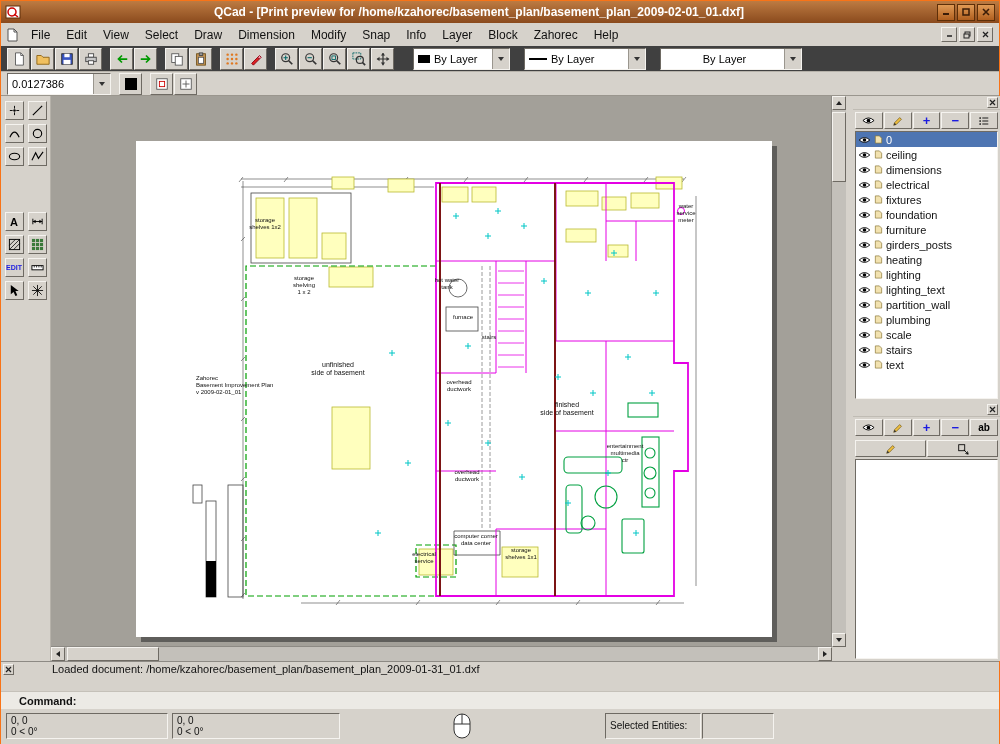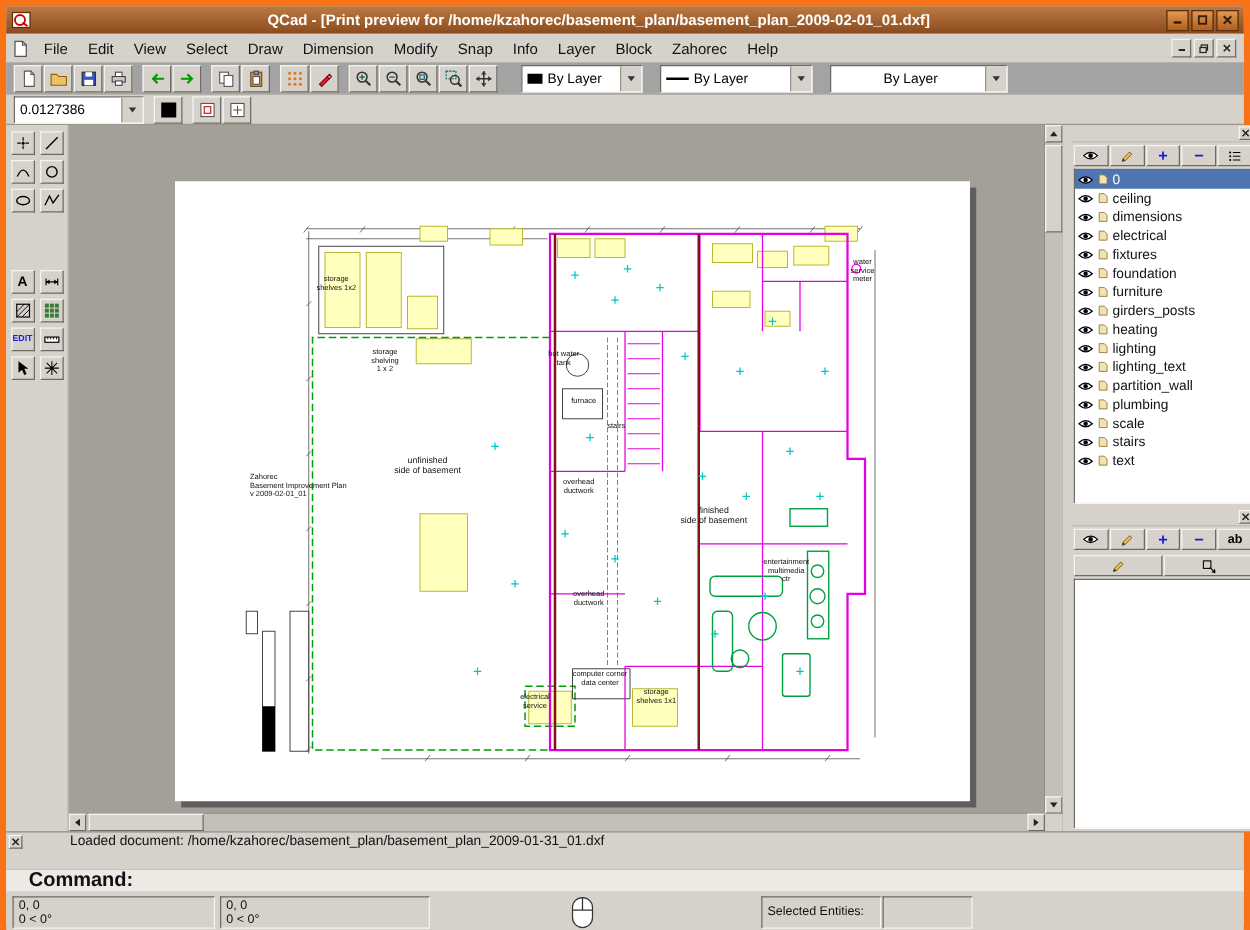--- a/index.html
+++ b/index.html
@@ -1,17 +1,17 @@
 <!DOCTYPE html>
 <html><head>
 <meta charset="utf-8">
 <style>
   html,body{margin:0;padding:0;}
   body{width:1000px;height:744px;overflow:hidden;font-family:"Liberation Sans",sans-serif;background:#d6d2cb;}
-  #window{position:relative;width:1000px;height:744px;box-sizing:border-box;border:5px solid #f97316;background:#d6d2cb;}
+  #window{position:relative;width:1000px;height:744px;box-sizing:border-box;border:1px solid #f97316;background:#d6d2cb;}
 
   
   .out{border:1px solid;border-color:#f5f3ef #6e6a63 #6e6a63 #f5f3ef;}
 
   
   #titlebar{position:absolute;left:0;top:0;width:100%;height:22px;background:linear-gradient(180deg,#bd7b42,#8a4a1d);display:flex;align-items:center;color:#fff;}
   #title-text{flex:1;text-align:center;font-size:12px;font-weight:bold;white-space:nowrap;overflow:hidden;}
   .appic{width:16px;height:14px;margin-left:4px;}
   .winbtns{display:flex;gap:2px;margin-right:4px;}
   .wbtn{width:16px;height:15px;background:linear-gradient(180deg,#e09a55,#b05f1f);border:1px solid #5e2f08;display:flex;align-items:center;justify-content:center;}
@@ -20,21 +20,21 @@
   
   #menubar{position:absolute;left:0;top:22px;width:100%;height:23px;background:#d6d2cb;border-bottom:1px solid #b6b2aa;display:flex;align-items:center;font-size:12px;}
   #menu-items{display:flex;align-items:center;height:100%;}
   .mitem{padding:0 8px;line-height:22px;color:#111;}
   .mdoc{width:14px;height:14px;margin:0 4px;}
   .mdibtns{margin-left:auto;display:flex;gap:2px;margin-right:6px;}
   .mdib{width:14px;height:13px;background:#d6d2cb;display:flex;align-items:center;justify-content:center;}
   .mdib.out{border-color:#f5f3ef #6e6a63 #6e6a63 #f5f3ef;}
 
   
-  #toolbar1{position:absolute;left:0;top:45px;width:100%;height:26px;background:#a3a3a3;border-bottom:1px solid #b6b2aa;display:flex;align-items:center;padding-left:6px;box-sizing:border-box;}
+  #toolbar1{position:absolute;left:0;top:45px;width:100%;height:26px;background:#404040;border-bottom:1px solid #b6b2aa;display:flex;align-items:center;padding-left:6px;box-sizing:border-box;}
   #toolbar2{position:absolute;left:0;top:71px;width:100%;height:24px;background:#d6d2cb;border-bottom:1px solid #9a968e;display:flex;align-items:flex-end;padding-left:6px;box-sizing:border-box;}
   .tbtn{width:23px;height:22px;background:#d6d2cb;border:1px solid;border-color:#f5f3ef #6e6a63 #6e6a63 #f5f3ef;display:flex;align-items:center;justify-content:center;padding:0;margin-right:1px;}
   .tsep{width:7px;height:22px;}
   .tflex{flex:0 0 18px;}
   .combo{display:flex;align-items:center;height:20px;background:#fff;border:1px solid;border-color:#6e6a63 #f5f3ef #f5f3ef #6e6a63;margin-right:14px;font-size:11px;}
   .combo .clabel{flex:1;padding-left:4px;white-space:nowrap;overflow:hidden;}
   .carrow{width:16px;height:100%;background:#d6d2cb;border-left:1px solid #9a968e;display:flex;align-items:center;justify-content:center;}
   .swatch{width:12px;height:8px;background:#000;margin-left:4px;}
   .wswatch{width:18px;height:2px;background:#000;margin-left:4px;}
   .blacksq{width:12px;height:12px;background:#000;}
@@ -79,21 +79,21 @@
   .licon{display:flex;align-items:center;margin-right:3px;}
   .eye{width:13px;height:8px;}
   .sheet{width:9px;height:9px;}
   .lname{white-space:nowrap;}
 
   
   #cmdarea{position:absolute;left:0;top:660px;width:100%;height:48px;background:#d6d2cb;border-top:1px solid #8d8a84;box-sizing:border-box;}
   #cmd-close{position:absolute;left:2px;top:2px;width:11px;height:11px;background:#d6d2cb;border:1px solid;border-color:#f5f3ef #6e6a63 #6e6a63 #f5f3ef;display:flex;align-items:center;justify-content:center;box-sizing:border-box;}
   #cmd-history{position:absolute;left:18px;top:1px;right:4px;font-size:11px;color:#111;margin-left:33px;}
   .hline{height:13px;line-height:13px;white-space:nowrap;overflow:hidden;}
-  #cmd-row{position:absolute;left:0;top:29px;width:100%;height:18px;background:#eceae5;border-top:1px solid #c5c1b9;display:flex;align-items:center;font-size:16px;}
+  #cmd-row{position:absolute;left:0;top:29px;width:100%;height:18px;background:#eceae5;border-top:1px solid #c5c1b9;display:flex;align-items:center;font-size:11px;}
   #cmd-prompt{margin-left:18px;font-weight:bold;color:#111;}
   #cmd-input{flex:1;height:100%;}
 
   
   #statusbar{position:absolute;left:0;top:708px;width:100%;height:35px;background:#d6d2cb;}
   .sbox{position:absolute;top:4px;height:26px;border:1px solid;border-color:#6e6a63 #f5f3ef #f5f3ef #6e6a63;box-sizing:border-box;font-size:10px;color:#111;padding:1px 4px;line-height:11px;}
   #mouse-hint{position:absolute;top:4px;}
   svg{display:block;}
 </style>
 </head>

